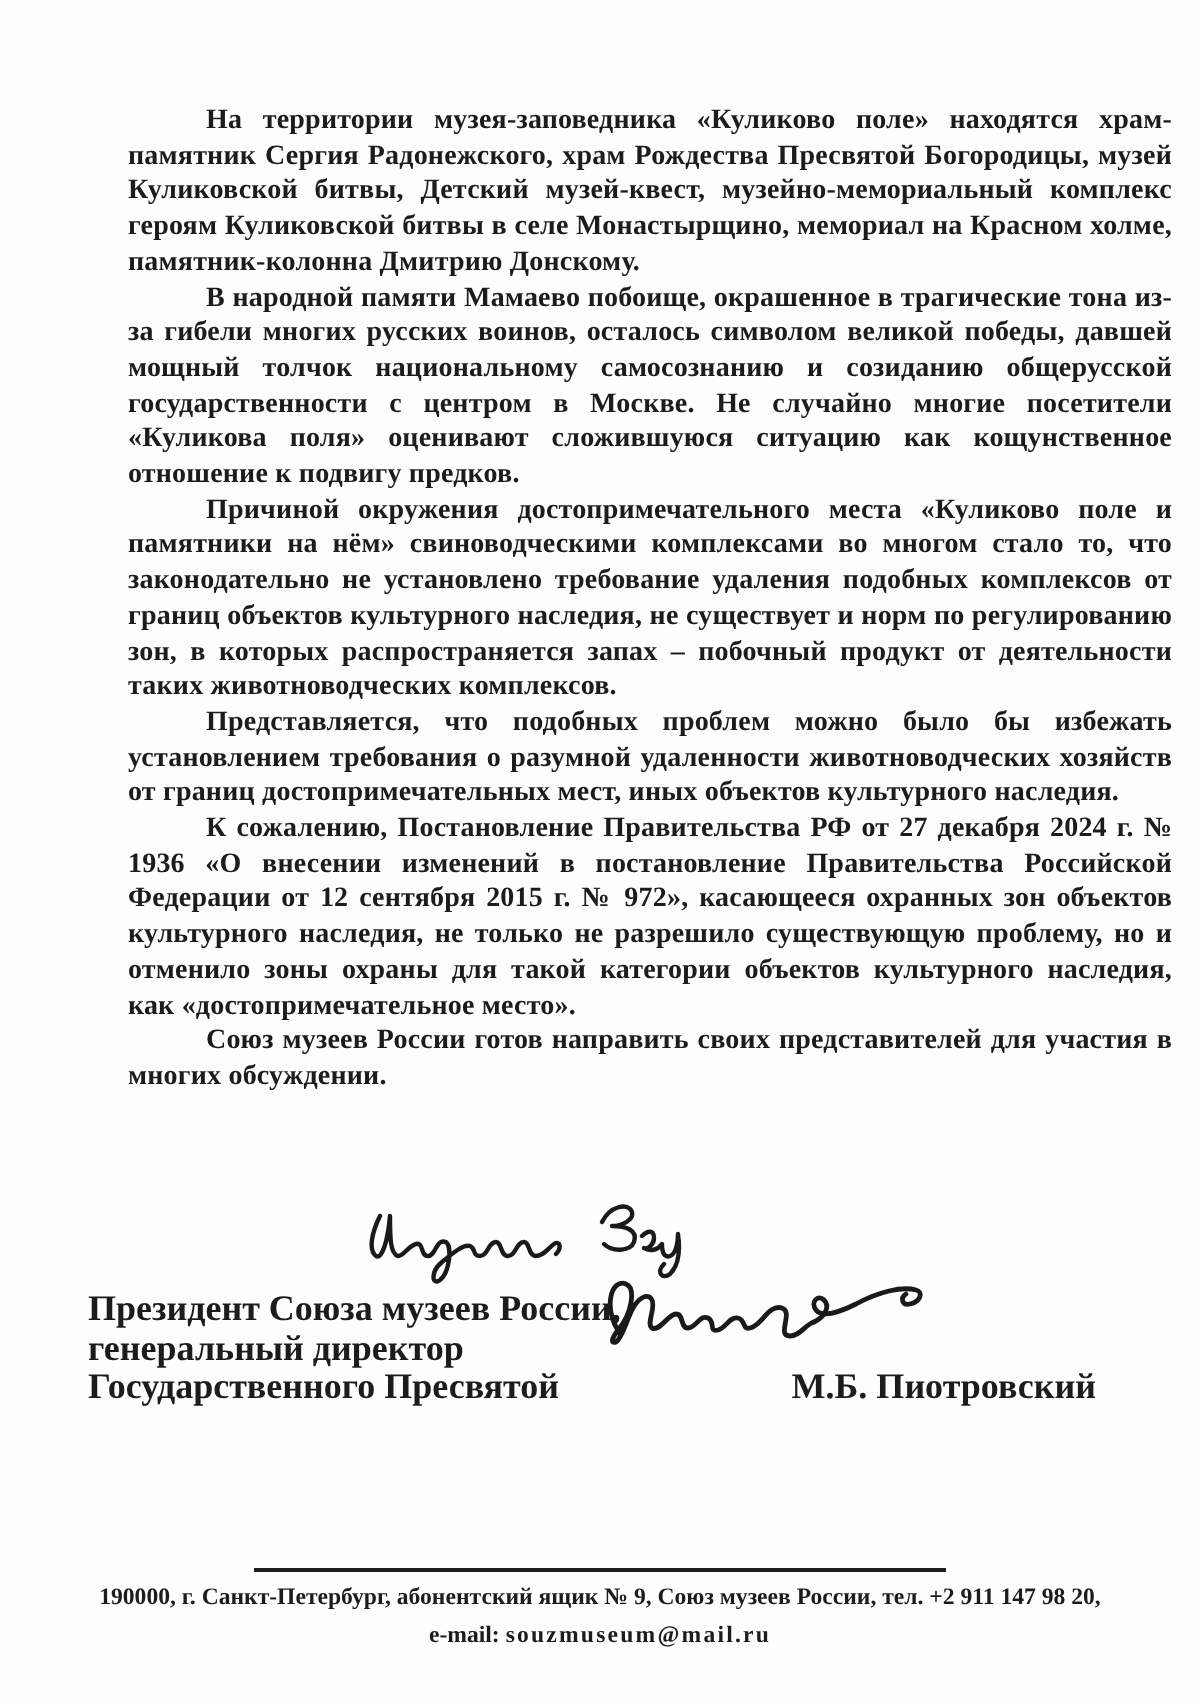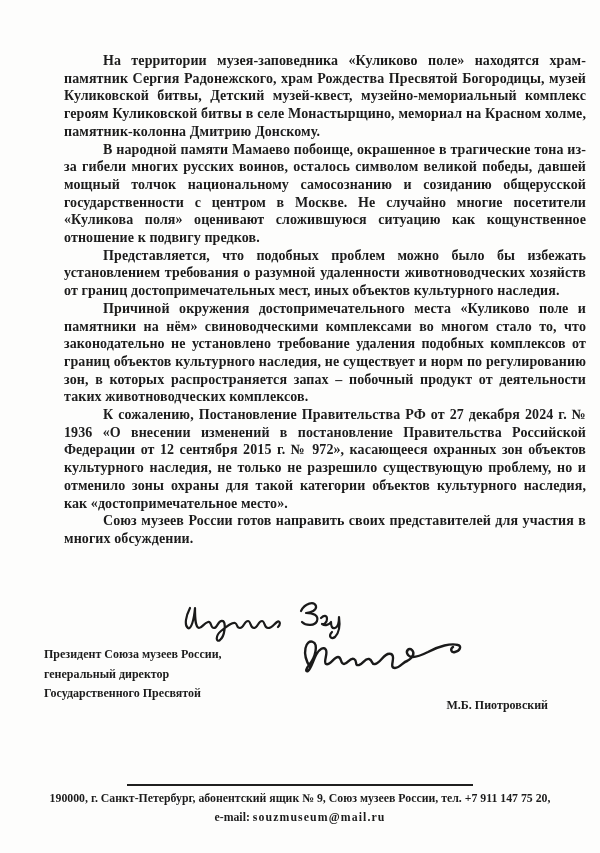--- a/index.html
+++ b/index.html
@@ -42,40 +42,39 @@
     height:50px;
   }
   
   .sig-block{
     position:absolute;
     left:44px;
     top:645px;
     width:522px;
     height:70px;
     font-weight:bold;
-    font-size:12px;
+    font-size:18px;
     line-height:19.5px;
   }
   .sig-titles{
     position:absolute;
     left:0; top:0;
   }
   .sig-scrawl{
     position:absolute;
     left:252px;
     top:-12px;
     width:168px;
     height:50px;
   }
   .sig-name{
     position:absolute;
     right:18px;
     top:39px;
     text-align:right;
-    margin-top:12px;
   }
   
   .footer{
     position:absolute;
     left:0;
     right:0;
     top:784px;
     text-align:center;
     font-weight:bold;
     font-size:11.8px;
@@ -107,22 +106,22 @@
   }
 </style>
 </head>
 <body>
 
 <div class="page">
 
   <div class="body-text">
     <p>На территории музея-заповедника «Куликово поле» находятся храм-памятник Сергия Радонежского, храм Рождества Пресвятой Богородицы, музей Куликовской битвы, Детский музей-квест, музейно-мемориальный комплекс героям Куликовской битвы в селе Монастырщино, мемориал на Красном холме, памятник-колонна Дмитрию Донскому.</p>
     <p>В народной памяти Мамаево побоище, окрашенное в трагические тона из-за гибели многих русских воинов, осталось символом великой победы, давшей мощный толчок национальному самосознанию и созиданию общерусской государственности с центром в Москве. Не случайно многие посетители «Куликова поля» оценивают сложившуюся ситуацию как кощунственное отношение к подвигу предков.</p>
+    <p>Причиной окружения достопримечательного места «Куликово поле и памятники на нём» свиноводческими комплексами во многом стало то, что законодательно не установлено требование удаления подобных комплексов от границ объектов культурного наследия, не существует и норм по регулированию зон, в которых распространяется запах – побочный продукт от деятельности таких животноводческих комплексов.</p>
     <p>Представляется, что подобных проблем можно было бы избежать установлением требования о разумной удаленности животноводческих хозяйств от границ достопримечательных мест, иных объектов культурного наследия.</p>
-    <p>Причиной окружения достопримечательного места «Куликово поле и памятники на нём» свиноводческими комплексами во многом стало то, что законодательно не установлено требование удаления подобных комплексов от границ объектов культурного наследия, не существует и норм по регулированию зон, в которых распространяется запах – побочный продукт от деятельности таких животноводческих комплексов.</p>
     <p>К сожалению, Постановление Правительства РФ от 27 декабря 2024 г. № 1936 «О внесении изменений в постановление Правительства Российской Федерации от 12 сентября 2015 г. № 972», касающееся охранных зон объектов культурного наследия, не только не разрешило существующую проблему, но и отменило зоны охраны для такой категории объектов культурного наследия, как «достопримечательное место».</p>
     <p>Союз музеев России готов направить своих представителей для участия в многих обсуждении.</p>
   </div>
 
   <div class="handwritten-closing">
     <span class="sr">Искренне Ваш</span>
     <svg width="165" height="50" viewBox="0 0 165 50">
 
       <path class="ink" stroke-width="2.2" d="M10 12 C6 20 4 29 8 32 C11 34 14 24 15 12 C15 22 15 31 19 32 C22 32 24 27 28 26 C32 25 30 32 34 32 C38 32 38 23 43 25 C46 27 45 40 40 44 C36 47 35 40 41 35 C47 30 52 26 55 27 C58 28 56 32 60 32 C64 32 64 25 68 25 C71 25 70 32 74 32 C78 32 78 25 82 25 C85 25 84 32 88 32 C92 32 94 28 97 26 C100 24 101 28 98 31"></path>
 
@@ -141,20 +140,20 @@
     <svg class="sig-scrawl" viewBox="0 0 168 50">
       <path class="ink" stroke-width="2.4" d="M14 34 C5 20 10 6 17 9 C22 11 20 24 13 32 C10 36 9 39 12 38 C15 36 17 28 20 22 C23 16 28 13 30 17 C32 21 27 29 30 31 C34 33 38 24 42 24 C46 24 44 31 48 31 C52 31 54 24 58 26 C62 28 58 33 63 32 C67 31 69 25 73 26 C77 27 75 32 79 31 C85 30 88 19 95 21 C101 23 92 35 99 35 C104 35 107 29 111 28"></path>
       <path class="ink" stroke-width="2.4" d="M111 28 C117 25 119 20 116 17 C113 14 109 18 112 22 C115 26 124 23 132 19 C143 13 155 10 162 12 C166 13 164 18 159 19 C155 20 154 16 157 14"></path>
     </svg>
 
     <div class="sig-name">М.Б. Пиотровский</div>
   </div>
 
   <div class="footer">
     <div class="footer-rule"></div>
-    <div>190000, г. Санкт-Петербург, абонентский ящик № 9, Союз музеев России, тел.  +7 911 147 75 20,</div>
+    <div>190000, г. Санкт-Петербург, абонентский ящик № 9, Союз музеев России, тел.  +2 911 147 98 20,</div>
     <div>
       <span>e-mail:</span>
       <span class="email-link">souzmuseum@mail.ru</span>
     </div>
   </div>
 
 </div>
 
 </body></html>

